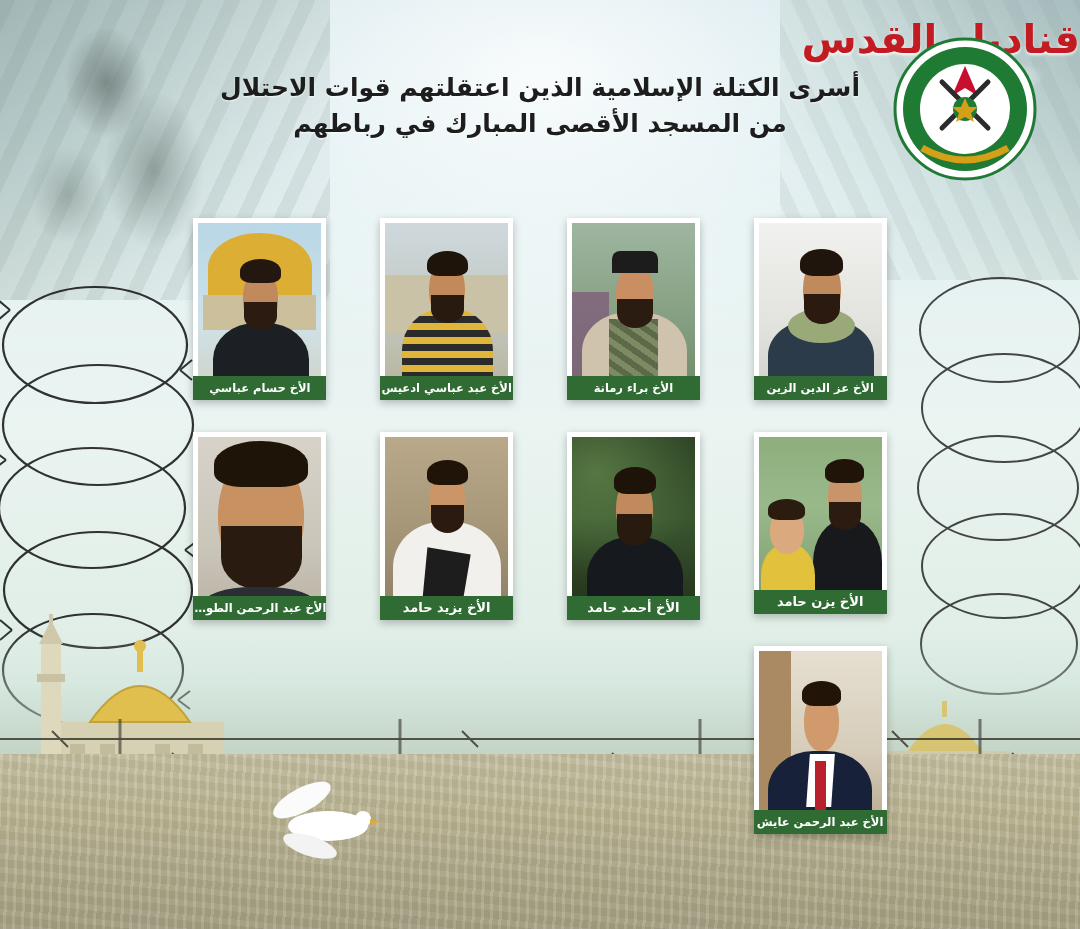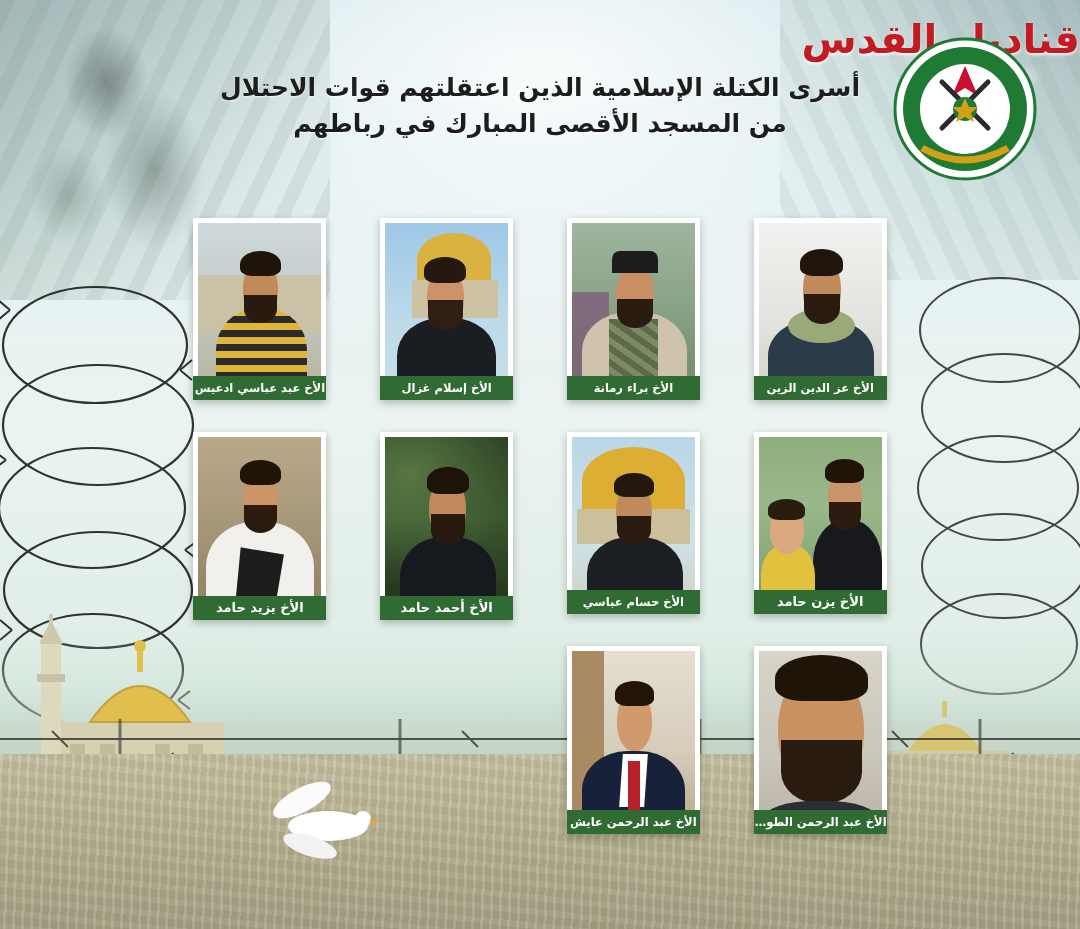--- a/index.html
+++ b/index.html
@@ -341,80 +341,66 @@
           <div class="torso" style="left:8%;top:52%;width:86%;height:52%;background:#cfc3ae"></div>
           <div style="position:absolute;left:30%;top:56%;width:40%;height:44%;background:repeating-linear-gradient(35deg,#5c6a4a 0 6px,#7d8a63 6px 12px)"></div>
           <div class="face" style="left:36%;top:23%;width:31%;height:36%;background:#c98f62"></div>
           <div style="position:absolute;left:33%;top:16%;width:37%;height:13%;background:#1c1c1c;border-radius:8px 8px 0 0"></div>
           <div class="beard" style="left:37%;top:44%;width:29%;height:17%;background:#2b1c12"></div>
         </div>
       </div>
       <div class="namebar small">الأخ براء رمانة</div>
     </div>
 
-    <div class="card">
-      <div class="photo">
-        <div class="scene">
-          <div class="sky" style="background:linear-gradient(180deg,#9ec8e6 0%,#bcd9ea 55%,#cbdfe7 100%)"></div>
-          <div style="position:absolute;left:26%;top:6%;width:60%;height:30%;background:#d9b23f;border-radius:50% 50% 10% 10%"></div>
-          <div style="position:absolute;left:22%;top:33%;width:70%;height:22%;background:#cdc2a3"></div>
-          <div class="torso" style="left:10%;top:55%;width:80%;height:50%;background:#1a1d22"></div>
-          <div class="face" style="left:34%;top:25%;width:30%;height:36%;background:#cb9367"></div>
-          <div class="hair" style="left:32%;top:20%;width:34%;height:15%;background:#241810"></div>
-          <div class="beard" style="left:35%;top:45%;width:28%;height:17%;background:#2e1e13"></div>
-        </div>
-      </div>
-      <div class="namebar small">الأخ إسلام غزال</div>
-    </div>
 
     <div class="card">
       <div class="photo">
         <div class="scene">
           <div class="sky" style="background:linear-gradient(180deg,#cfd9dd 0%,#c3cbc6 45%,#b6b39a 100%)"></div>
           <div style="position:absolute;left:0;top:30%;width:100%;height:34%;background:#c9c2a6"></div>
           <div class="torso" style="left:14%;top:50%;width:74%;height:54%;background:repeating-linear-gradient(180deg,#e0b63a 0 7px,#2b2b2b 7px 14px)"></div>
           <div class="face" style="left:36%;top:21%;width:29%;height:35%;background:#c28a5b"></div>
           <div class="hair" style="left:34%;top:16%;width:33%;height:15%;background:#1f1409"></div>
           <div class="beard" style="left:37%;top:42%;width:27%;height:16%;background:#291a0f"></div>
         </div>
       </div>
       <div class="namebar small">الأخ عبد عباسي ادعيس</div>
+    </div>
+
+    <div class="card">
+      <div class="photo">
+        <div class="scene">
+          <div class="sky" style="background:linear-gradient(180deg,#b9d7e6 0%,#cfe1e6 60%,#cfd3c4 100%)"></div>
+          <div style="position:absolute;left:8%;top:6%;width:84%;height:40%;background:#dcae33;border-radius:50% 50% 8% 8%"></div>
+          <div style="position:absolute;left:4%;top:42%;width:92%;height:20%;background:#cbbf9c"></div>
+          <div class="torso" style="left:12%;top:58%;width:78%;height:48%;background:#1c1f23"></div>
+          <div class="face" style="left:36%;top:26%;width:29%;height:35%;background:#c08a5d"></div>
+          <div class="hair" style="left:34%;top:21%;width:33%;height:14%;background:#241710"></div>
+          <div class="beard" style="left:37%;top:46%;width:27%;height:16%;background:#2b1b11"></div>
+        </div>
+      </div>
+      <div class="namebar small">الأخ حسام عباسي</div>
     </div>
 
     <div class="card">
       <div class="photo">
         <div class="scene">
           <div class="sky" style="background:linear-gradient(180deg,#8fae7e 0%,#9ab98a 40%,#7d9c6e 100%)"></div>
           <div class="torso" style="left:44%;top:48%;width:56%;height:56%;background:#18191d"></div>
           <div class="face" style="left:56%;top:18%;width:28%;height:34%;background:#c9946a"></div>
           <div class="hair" style="left:54%;top:13%;width:32%;height:14%;background:#201409"></div>
           <div class="beard" style="left:57%;top:38%;width:26%;height:16%;background:#2b1b10"></div>
           <div class="torso" style="left:2%;top:62%;width:44%;height:42%;background:#e2c23c"></div>
           <div class="face" style="left:9%;top:40%;width:28%;height:28%;background:#dba97e"></div>
           <div class="hair" style="left:8%;top:36%;width:30%;height:12%;background:#2a1c0e"></div>
         </div>
       </div>
       <div class="namebar">الأخ يزن حامد</div>
     </div>
 
-    <div class="card">
-      <div class="photo">
-        <div class="scene">
-          <div class="sky" style="background:linear-gradient(180deg,#b9d7e6 0%,#cfe1e6 60%,#cfd3c4 100%)"></div>
-          <div style="position:absolute;left:8%;top:6%;width:84%;height:40%;background:#dcae33;border-radius:50% 50% 8% 8%"></div>
-          <div style="position:absolute;left:4%;top:42%;width:92%;height:20%;background:#cbbf9c"></div>
-          <div class="torso" style="left:12%;top:58%;width:78%;height:48%;background:#1c1f23"></div>
-          <div class="face" style="left:36%;top:26%;width:29%;height:35%;background:#c08a5d"></div>
-          <div class="hair" style="left:34%;top:21%;width:33%;height:14%;background:#241710"></div>
-          <div class="beard" style="left:37%;top:46%;width:27%;height:16%;background:#2b1b11"></div>
-        </div>
-      </div>
-      <div class="namebar small">الأخ حسام عباسي</div>
-    </div>
-
 
     <div class="card tall">
       <div class="photo">
         <div class="scene">
           <div class="sky" style="background:linear-gradient(180deg,#2e4426 0%,#3a5730 45%,#223019 100%)"></div>
           <div style="position:absolute;left:0;top:0;width:100%;height:100%;background:radial-gradient(circle at 20% 20%, rgba(120,160,90,.5), rgba(0,0,0,0) 60%)"></div>
           <div class="torso" style="left:12%;top:56%;width:78%;height:50%;background:#161a1f"></div>
           <div class="face" style="left:36%;top:22%;width:30%;height:36%;background:#c08a5c"></div>
           <div class="hair" style="left:34%;top:17%;width:34%;height:15%;background:#1d1309"></div>
           <div class="beard" style="left:37%;top:43%;width:28%;height:18%;background:#281a0f"></div>

